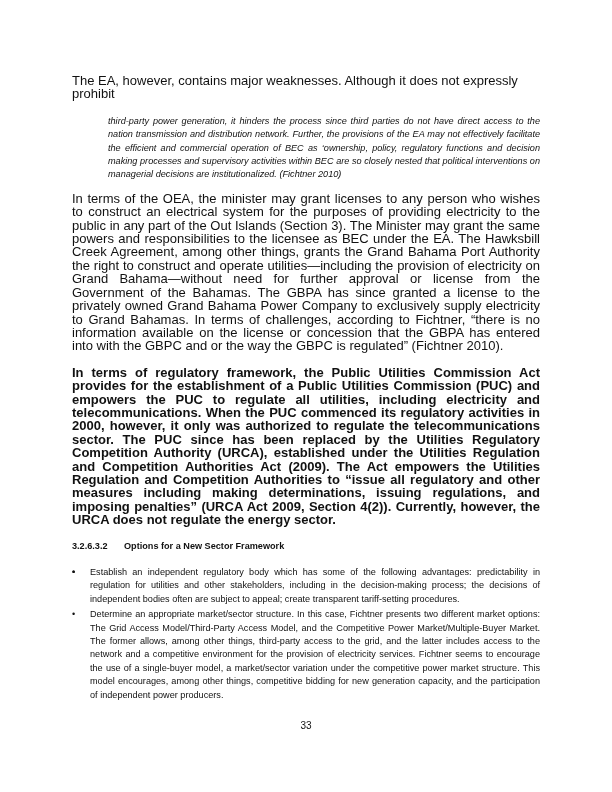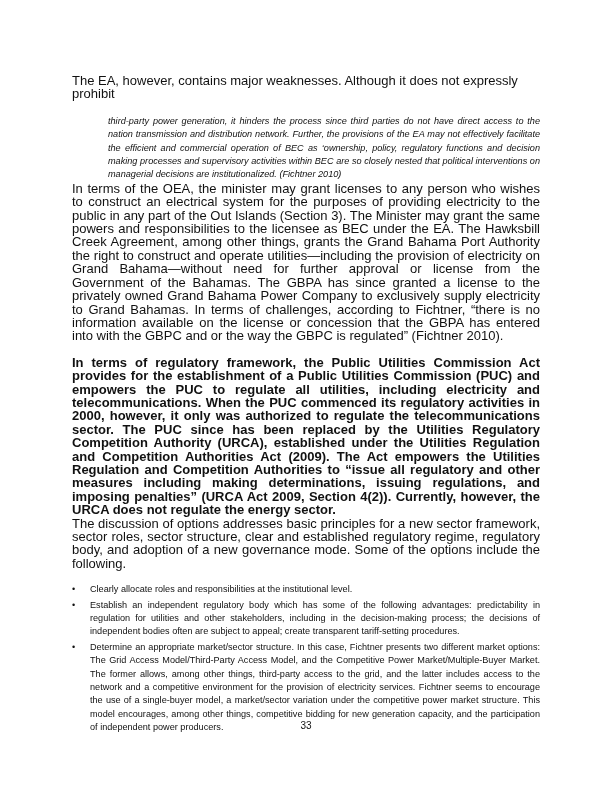--- a/index.html
+++ b/index.html
@@ -7,40 +7,42 @@
       width: 612px; height: 792px; position: relative; overflow: hidden;
       font-family: "Liberation Sans", sans-serif; color: #111;
     }
     .page { position: absolute; left: 72px; top: 74px; width: 468px; }
     p { margin: 0; font-size: 13px; line-height: 13.4px; text-align: justify; }
     .intro { text-align: left; }
     .quote {
       margin: 14px 0 0 36px; width: 432px; font-style: italic;
       font-size: 9.15px; line-height: 13.4px; text-align: justify;
     }
-    .para { margin-top: 0; }
+    .para { margin-top: 10px; }
     .para2 { margin-top: 13px; font-weight: bold; }
     .heading { margin-top: 13px; font-weight: bold; font-size: 9.15px; line-height: 13.4px; }
     .heading .num { display: inline-block; width: 52px; }
     ul.bullets { list-style: none; padding: 0; margin: 13px 0 0 0; }
     ul.bullets li { position: relative; padding-left: 18px; margin-bottom: 2px; font-size: 9.15px; line-height: 13.4px; text-align: justify; }
     ul.bullets li .dot { position: absolute; left: 0; top: 0; }
     .page-number {
       position: absolute; left: 0; width: 612px; top: 720px;
       text-align: center; font-size: 10px;
     }
   </style>
 </head>
 <body>
 
 <div class="page">
   <p class="intro">The EA, however, contains major weaknesses. Although it does not expressly prohibit</p>
   <p class="quote">third-party power generation, it hinders the process since third parties do not have direct access to the nation transmission and distribution network. Further, the provisions of the EA may not effectively facilitate the efficient and commercial operation of BEC as ‘ownership, policy, regulatory functions and decision making processes and supervisory activities within BEC are so closely nested that political interventions on managerial decisions are institutionalized. (Fichtner 2010)</p>
   <p class="para">In terms of the OEA, the minister may grant licenses to any person who wishes to construct an electrical system for the purposes of providing electricity to the public in any part of the Out Islands (Section 3). The Minister may grant the same powers and responsibilities to the licensee as BEC under the EA. The Hawksbill Creek Agreement, among other things, grants the Grand Bahama Port Authority the right to construct and operate utilities—including the provision of electricity on Grand Bahama—without need for further approval or license from the Government of the Bahamas. The GBPA has since granted a license to the privately owned Grand Bahama Power Company to exclusively supply electricity to Grand Bahamas. In terms of challenges, according to Fichtner, “there is no information available on the license or concession that the GBPA has entered into with the GBPC and or the way the GBPC is regulated” (Fichtner 2010).</p>
   <p class="para2">In terms of regulatory framework, the Public Utilities Commission Act provides for the establishment of a Public Utilities Commission (PUC) and empowers the PUC to regulate all utilities, including electricity and telecommunications. When the PUC commenced its regulatory activities in 2000, however, it only was authorized to regulate the telecommunications sector. The PUC since has been replaced by the Utilities Regulatory Competition Authority (URCA), established under the Utilities Regulation and Competition Authorities Act (2009). The Act empowers the Utilities Regulation and Competition Authorities to “issue all regulatory and other measures including making determinations, issuing regulations, and imposing penalties” (URCA Act 2009, Section 4(2)). Currently, however, the URCA does not regulate the energy sector.</p>
-  <p>The discussion of options addresses basic principles for a new sector framework, sector roles, sector structure, clear and established regulatory regime, regulatory body, and adoption of a new governance mode. Some of the options include the following.</p>
+  <div class="heading">
+    <span class="num">3.2.6.3.2</span><span>Options for a New Sector Framework</span>
+  </div>
   <ul class="bullets">
-    <li><span class="dot">•</span><span>Clearly allocate roles and responsibilities at the institutional level.</span></li>
+    <li><span class="dot">•</span></li>
     <li><span class="dot">•</span><span>Establish an independent regulatory body which has some of the following advantages: predictability in regulation for utilities and other stakeholders, including in the decision-making process; the decisions of independent bodies often are subject to appeal; create transparent tariff-setting procedures.</span></li>
     <li><span class="dot">•</span><span>Determine an appropriate market/sector structure. In this case, Fichtner presents two different market options: The Grid Access Model/Third-Party Access Model, and the Competitive Power Market/Multiple-Buyer Market. The former allows, among other things, third-party access to the grid, and the latter includes access to the network and a competitive environment for the provision of electricity services. Fichtner seems to encourage the use of a single-buyer model, a market/sector variation under the competitive power market structure. This model encourages, among other things, competitive bidding for new generation capacity, and the participation of independent power producers.</span></li>
   </ul>
 </div>
 <div class="page-number">33</div>
 
 </body></html>

